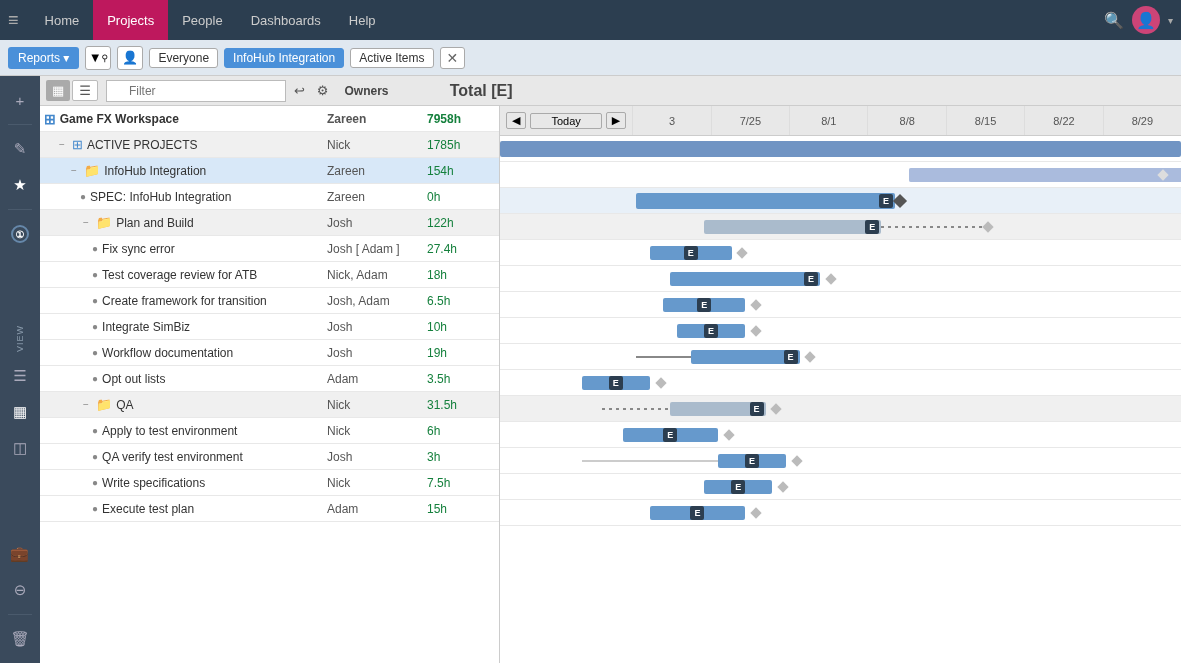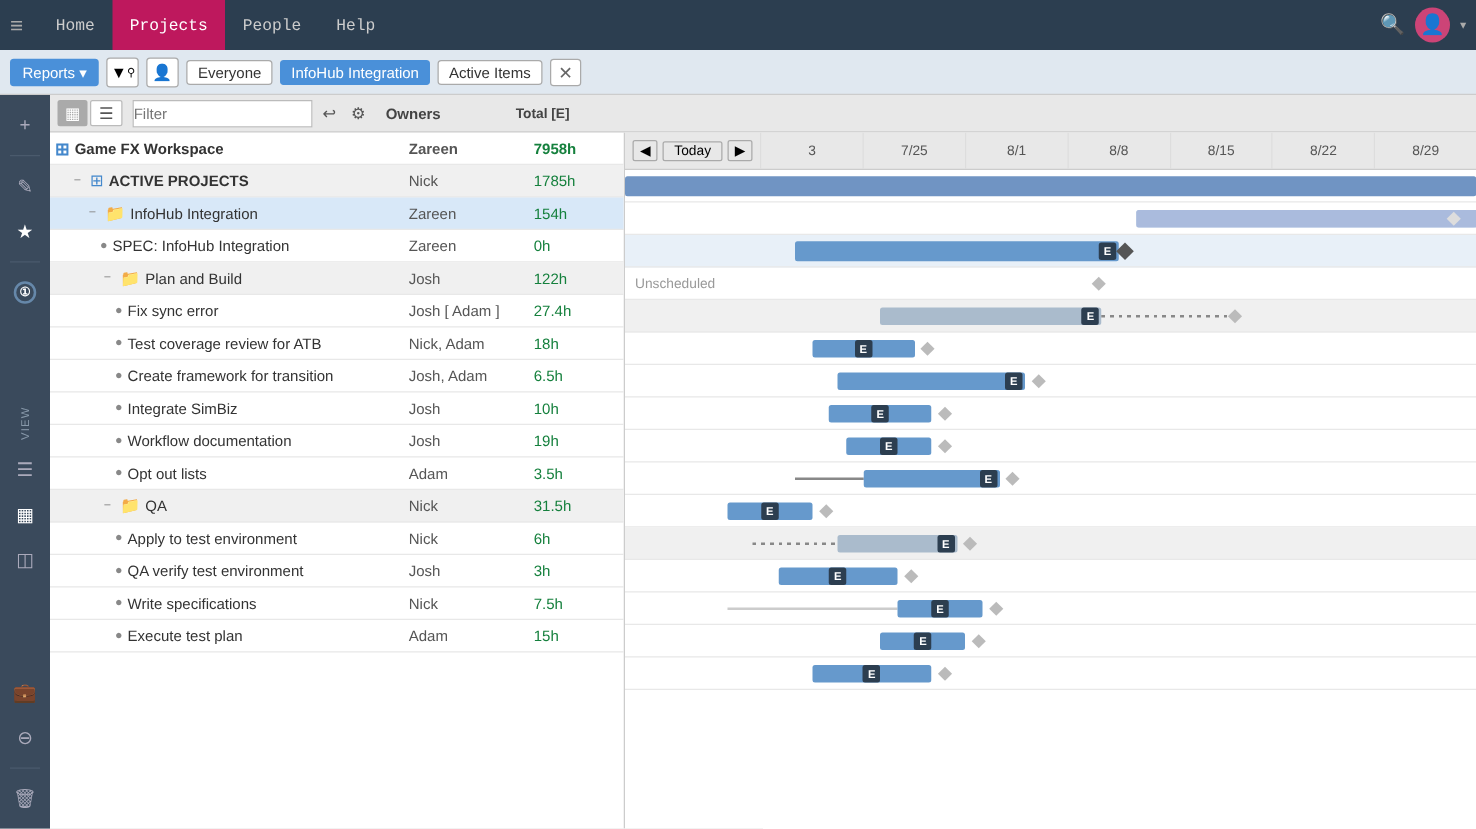--- a/index.html
+++ b/index.html
@@ -18,21 +18,20 @@
       color: #aaa;
       font-size: 18px;
       margin-right: 12px;
       cursor: pointer;
     }
     .nav-items {
       display: flex;
       align-items: flex-start;
       flex: 1;
       gap: 0;
-      font-family: Liberation Mono, monospace;
     }
     .nav-item {
       padding: 0 14px;
       height: 40px;
       display: flex;
       align-items: center;
       color: #ccc;
       cursor: pointer;
       font-size: 13px;
       white-space: nowrap;
@@ -177,23 +176,23 @@
       background: none;
       border: none;
       cursor: pointer;
       font-size: 13px;
       color: #555;
       padding: 2px 4px;
     }
     .filter-input {
       border: 1px solid #bbb;
       background: #fff;
-      padding: 2px 0;
+      padding: 2px 22px;
       font-size: 12px;
-      width: 144px;
+      width: 180px;
       height: 22px;
       border-radius: 0;
     }
 
     
     .gantt-container {
       display: flex;
       flex: 1;
       overflow: hidden;
     }
@@ -265,21 +264,21 @@
       border: 1px solid #aaa;
       cursor: pointer;
       padding: 1px 5px;
       font-size: 11px;
       border-radius: 2px;
     }
     .today-btn {
       background: none;
       border: 1px solid #aaa;
       cursor: pointer;
-      padding: 1px 8px;
+      padding: 1px 20px;
       font-size: 11px;
       border-radius: 2px;
     }
     .gantt-dates {
       display: flex;
       flex: 1;
       align-items: center;
       height: 100%;
     }
     .gantt-date-label {
@@ -343,20 +342,21 @@
   </style>
 </head>
 <body>
 
 <div class="top-nav">
   <span class="nav-hamburger">≡</span>
   <div class="nav-items">
     <div class="nav-item">Home</div>
     <div class="nav-item active">Projects</div>
     <div class="nav-item">People</div>
+    <div class="nav-item">Dashboards</div>
     <div class="nav-item">Help</div>
   </div>
   <div class="nav-right">
     <span class="nav-search-icon">🔍</span>
     <div class="nav-avatar">
       <span style="font-size:16px;">👤</span>
     </div>
     <span class="nav-arrow">▾</span>
   </div>
 </div>
@@ -402,41 +402,41 @@
 
       <div style="display:flex;gap:2px;margin-right:4px;">
         <button class="toolbar-icon-btn" style="background:#aaa;color:#fff;border-radius:2px;padding:2px 6px;">▦</button>
         <button class="toolbar-icon-btn" style="background:#fff;border:1px solid #bbb;border-radius:2px;padding:2px 6px;">☰</button>
       </div>
       <input class="filter-input" type="text" placeholder="Filter" style="">
       <button class="toolbar-icon-btn">↩</button>
       <button class="toolbar-icon-btn">⚙</button>
 
       <div style="width:100px;font-size:12px;font-weight:bold;color:#444;padding:0 8px;">Owners</div>
-      <div style="width:80px;font-size:11px;font-weight:bold;color:#444;padding:0 8px;">Total [E]</div>
+      <div style="width:80px;font-size:16px;font-weight:bold;color:#444;padding:0 8px;text-align:right;">Total [E]</div>
     </div>
 
     <div class="gantt-container">
 
       <div class="left-panel">
 
         <div class="table-row workspace-row">
           <div class="task-cell indent-0">
             <span style="font-size:14px;color:#4488cc;">⊞</span>
             <span>Game FX Workspace</span>
           </div>
           <div class="owners-cell">Zareen</div>
           <div class="total-cell">7958h</div>
         </div>
 
         <div class="table-row section-row">
           <div class="task-cell indent-1">
             <span class="expand-collapse">−</span>
             <span style="font-size:13px;color:#4488cc;">⊞</span>
-            <span style="font-weight:bold;">ACTIVE PROJECTS</span>
+            <span style="font-weight:normal;">ACTIVE PROJECTS</span>
           </div>
           <div class="owners-cell">Nick</div>
           <div class="total-cell">1785h</div>
         </div>
 
         <div class="table-row highlighted">
           <div class="task-cell indent-2">
             <span class="expand-collapse">−</span>
             <span style="font-size:13px;">📁</span>
             <span>InfoHub Integration</span>
@@ -599,24 +599,20 @@
             <div style="position:absolute;right:2%;top:9px;width:8px;height:8px;background:#ddd;transform:rotate(45deg);"></div>
           </div>
 
           <div class="gantt-row" style="background:#e8f0f8;">
             <div style="position:absolute;left:20%;width:38%;height:16px;background:#6699cc;top:5px;border-radius:2px;display:flex;align-items:center;justify-content:flex-end;padding-right:2px;">
               <div class="e-badge">E</div>
             </div>
             <div style="position:absolute;left:58%;top:8px;width:10px;height:10px;background:#555;transform:rotate(45deg);"></div>
           </div>
 
-          <div class="gantt-row">
-            <span class="unscheduled-text">Unscheduled</span>
-            <div style="position:absolute;left:55%;top:9px;width:8px;height:8px;background:#bbb;transform:rotate(45deg);"></div>
-          </div>
 
           <div class="gantt-row" style="background:#f0f0f0;">
             <div style="position:absolute;left:30%;width:26%;height:14px;background:#aabbcc;top:6px;border-radius:2px;display:flex;align-items:center;justify-content:flex-end;padding-right:2px;">
               <div class="e-badge">E</div>
             </div>
             <div style="position:absolute;left:56%;width:15%;height:2px;background:repeating-linear-gradient(to right,#888 0,#888 3px,transparent 3px,transparent 7px);top:12px;"></div>
             <div style="position:absolute;left:71%;top:9px;width:8px;height:8px;background:#bbb;transform:rotate(45deg);"></div>
           </div>
 
           <div class="gantt-row">

